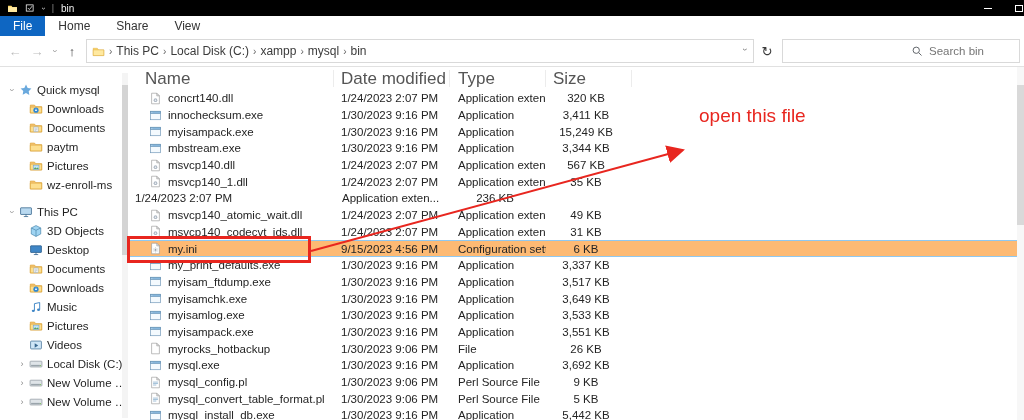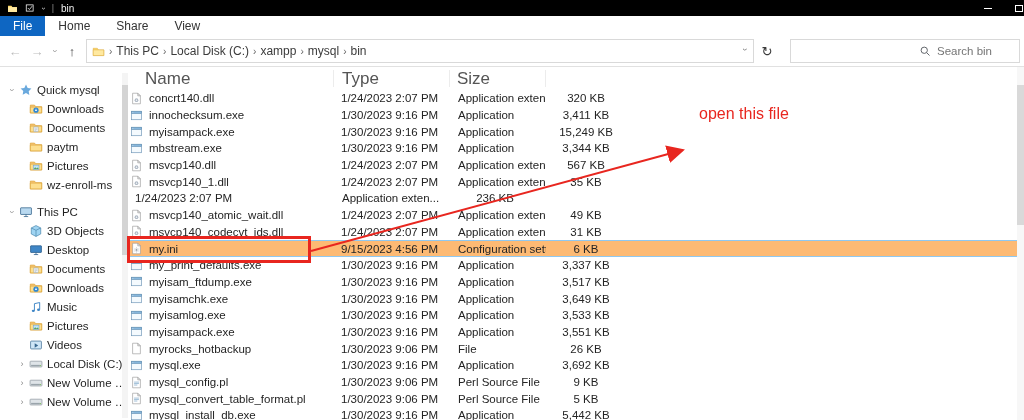--- a/index.html
+++ b/index.html
@@ -27,21 +27,21 @@
   
   .addressbar{position:absolute;top:36px;left:0;right:0;height:31px;display:flex;align-items:center;padding:0 4px;border-bottom:1px solid #e1e1e1;background:#fff;z-index:4}
   .nav-btn{width:22px;text-align:center;font-size:13px;color:#3b3b3b;flex:0 0 auto}
   .nav-btn.disabled{color:#bdbdbd}
   .nav-caret{width:13px;text-align:center;font-size:9px;color:#888;flex:0 0 auto}
   .rot90{display:inline-block;transform:rotate(90deg)}
   .crumb-box{flex:0 0 auto;width:668px;height:24px;margin-left:3px;border:1px solid #d9d9d9;display:flex;align-items:center;font-size:12px;color:#3b3b3b;padding:0 5px;background:#fff}
   .bc-sep{padding:0 4px;color:#666;font-size:10px}
   .bc-caret{margin-left:auto;color:#666;font-size:9px;padding-right:3px}
   .refresh-btn{width:26px;text-align:center;font-size:13px;color:#3b3b3b;flex:0 0 auto}
-  .search-box{flex:1;height:24px;margin-left:10px;border:1px solid #d9d9d9;display:flex;align-items:center;gap:6px;padding-left:128px;color:#757575;font-size:11.5px;background:#fff}
+  .search-box{flex:1;height:24px;margin-left:2px;border:1px solid #d9d9d9;display:flex;align-items:center;gap:6px;padding-left:128px;color:#757575;font-size:11.5px;background:#fff}
 
   
   .content{position:absolute;top:67px;left:0;right:0;bottom:0;display:flex;background:#fff}
   .sidebar{width:128px;flex:0 0 auto;padding-top:13px;position:relative}
   .sb-item{height:19px;display:flex;align-items:center;padding-left:6px;font-size:11.5px;color:#1f1f1f;white-space:nowrap;cursor:default}
   .sb-item.indent{padding-left:16px}
   .sb-item.gap{margin-top:8px}
   .sb-exp{width:12px;flex:0 0 auto;font-size:9px;color:#8a8a8a;text-align:center}
   .sb-ic{width:15px;height:15px;flex:0 0 auto;margin-right:4px;display:flex;align-items:center;justify-content:center}
   .sb-ic svg{width:14px;height:14px}
@@ -51,33 +51,33 @@
 
   .filearea{flex:1;position:relative;overflow:hidden}
   .listheader{display:grid;grid-template-columns:206px 116px 96px 86px;height:23px;align-items:center;font-size:17px;color:#555}
   .hcell{height:17px;line-height:17px;border-right:1px solid #ececec;padding-left:7px;white-space:nowrap;cursor:default}
   .hcell.hname{padding-left:17px}
   .hcell.htype{padding-left:8px}
   .rows{position:absolute;top:23px;left:0;right:0}
   .row{display:grid;grid-template-columns:206px 116px 96px 86px;height:16.7px;align-items:center;font-size:11.5px;color:#242424}
   .row.selected{background:#fdba74;box-shadow:inset 0 0 0 1px #90c8f0}
   .cell{white-space:nowrap;overflow:hidden;cursor:default}
-  .cname{display:flex;align-items:center;padding-left:2px}
+  .cname{display:flex;align-items:center;padding-left:21px}
   .fic{width:14px;height:14px;margin-right:5px;flex:0 0 auto;display:flex;align-items:center}
   .fic svg{width:13px;height:13px}
   .cdate{padding-left:7px}
   .ctype{padding-left:8px}
   .csize{text-align:center;padding-right:6px}
   .v-scroll{position:absolute;right:0;top:0;bottom:0;width:7px;background:#f7f7f7}
   .v-thumb{position:absolute;top:18px;height:140px;width:7px;background:#d9d9d9}
 
   
   .anno-box{position:absolute;left:127px;top:236px;width:184px;height:27px;border:3px solid #e8261f;z-index:30;pointer-events:none}
   .anno-arrow{position:absolute;left:0;top:0;z-index:29;pointer-events:none}
-  .anno-text{position:absolute;left:699px;top:105px;font-size:16px;color:#e8261f;z-index:30;pointer-events:none}
+  .anno-text{position:absolute;left:699px;top:105px;font-size:19px;color:#e8261f;z-index:30;pointer-events:none}
 </style>
 </head>
 <body>
 
 <div class="screen">
 
   <div class="titlebar" style="background: rgb(0, 0, 0);">
     <div class="tb-left">
       <span class="tb-ic">
         <svg viewBox="0 0 16 16" width="11" height="11">
@@ -337,20 +337,21 @@
             <span class="sb-label">New Volume (E:)</span>
           </div>
         </div>
       <div class="sb-scroll">
           <div class="sb-thumb"></div>
         </div>
     </div>
     <div class="filearea">
       <div class="listheader">
         <div class="hcell hname">Name</div>
+        <div class="hcell">Date modified</div>
         <div class="hcell htype">Type</div>
         <div class="hcell">Size</div>
       </div>
       <div class="rows" id="rows">
           <div class="row">
             <div class="cell cname">
               <span class="fic">
                 <svg viewBox="0 0 16 16">
                   <path d="M3.2 1.5h6.3l3.3 3.3v9.7H3.2z" fill="#fff" stroke="#9b9b9b" stroke-width="0.8"></path>
                   <path d="M9.5 1.5v3.3h3.3z" fill="#e2e2e2" stroke="#9b9b9b" stroke-width="0.7"></path>

